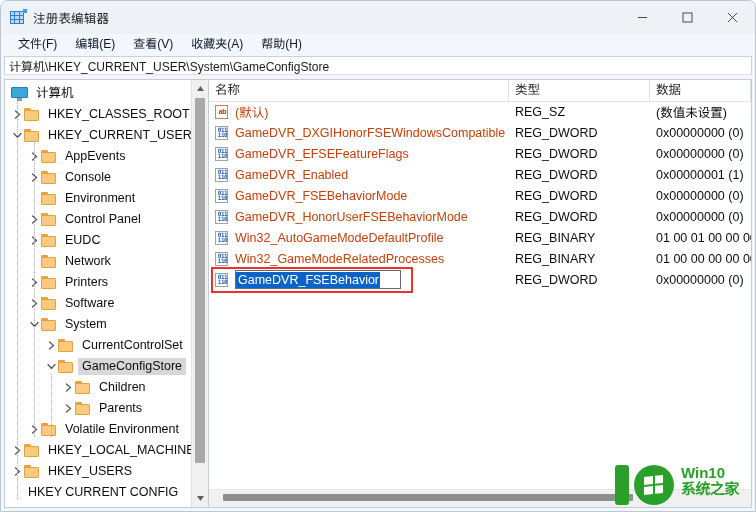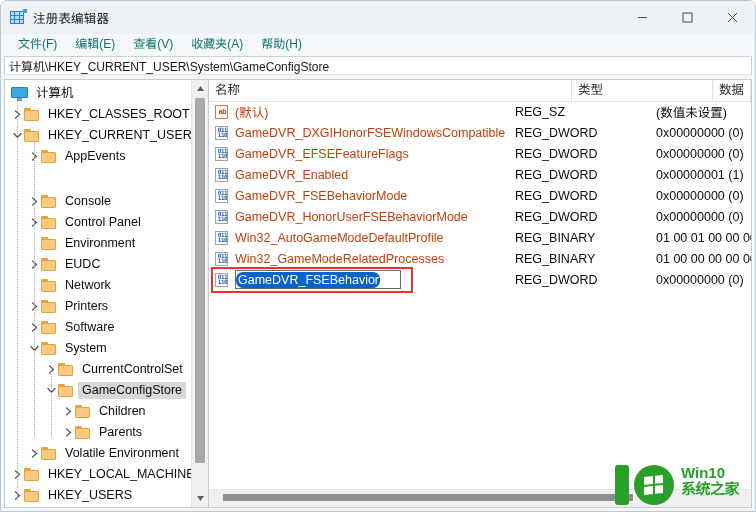--- a/index.html
+++ b/index.html
@@ -46,21 +46,21 @@
     width:45px;height:32px;display:flex;align-items:center;justify-content:center;
     color:#4a4a4a;
   }
   .winbtn svg{display:block;}
   
   .menubar{
     height:21px;display:flex;align-items:center;
     background:#f3f6fa;padding-left:8px;
   }
   .menuitem{
-    padding:1px 9px;font-size:12px;color:#0f766e;line-height:17px;white-space:nowrap;
+    padding:1px 9px;font-size:12px;color:#0f172a;line-height:17px;white-space:nowrap;
   }
   
   .addrbar{
     height:19px;margin:1px 3px 0 3px;
     background:#ffffff;border:1px solid #c8d2dc;border-bottom-color:#dbe2e9;
     display:flex;align-items:center;
     box-sizing:border-box;
   }
   .addrbar .path{
     font-size:12px;color:#1a1a1a;padding-left:4px;white-space:nowrap;overflow:hidden;
@@ -128,21 +128,21 @@
   .listpane{
     flex:1;position:relative;background:#fff;overflow:hidden;
   }
   .lheader{
     height:21px;display:flex;background:#fff;border-bottom:1px solid #e3e3e3;
   }
   .lheader .col{
     font-size:12.5px;color:#2b2b2b;line-height:21px;padding-left:6px;
     border-right:1px solid #e0e0e0;box-sizing:border-box;overflow:hidden;white-space:nowrap;
   }
-  .c-name{width:363px;flex:none;}
+  .c-name{width:300px;flex:none;}
   .c-type{width:141px;flex:none;}
   .c-data{flex:1;}
   .lrows{position:absolute;left:0;right:0;top:21px;bottom:17px;overflow:hidden;}
   .lrow{height:21px;display:flex;align-items:center;white-space:nowrap;}
   .cell-name{width:300px;flex:none;display:flex;align-items:center;padding-left:6px;box-sizing:border-box;overflow:hidden;}
   .cell-type{width:141px;flex:none;padding-left:6px;box-sizing:border-box;font-size:12.5px;color:#0c0c0c;overflow:hidden;}
   .cell-data{flex:1;padding-left:6px;box-sizing:border-box;font-size:12.5px;color:#0c0c0c;overflow:hidden;}
   .vicon{width:15px;height:14px;flex:none;margin-right:5px;position:relative;}
   .vicon .page{
     position:absolute;left:0;top:0;width:13px;height:14px;background:#fff;border:1px solid #9aa4ad;box-sizing:border-box;
@@ -155,21 +155,21 @@
   }
   .vicon.str .txt{color:#c42b1c;font-weight:bold;font-size:7px;line-height:12px;font-family:"Liberation Sans",sans-serif;}
   .vicon.bin .txt{color:#2a5fa8;font-weight:bold;}
   .rname{font-size:12.5px;color:#c2410c;}
   
   .editwrap{
     position:relative;display:inline-flex;align-items:center;height:17px;
     border:1px solid #6a6a6a;background:#fff;padding:0 0 0 0;
   }
   .editwrap .sel{
-    background:#0a64c8;color:#fff;font-size:12.5px;padding:0 1px 0 2px;line-height:16px;border-radius:7px;
+    background:#0a64c8;color:#fff;font-size:12.5px;padding:0 1px 0 2px;line-height:16px;
   }
   .editwrap .caretpad{width:20px;height:16px;background:#fff;}
   .redbox{
     position:absolute;border:2px solid #e8332a;box-sizing:border-box;
     pointer-events:none;
   }
   
   .hscroll{
     position:absolute;left:0;right:0;bottom:0;height:17px;background:#f0f0f0;border-top:1px solid #e6e6e6;
   }
@@ -290,51 +290,51 @@
               <svg width="9" height="9" viewBox="0 0 9 9">
                 <path d="M2.5 1 L6.5 4.5 L2.5 8" fill="none" stroke="currentColor" stroke-width="1.3" stroke-linecap="round"></path>
               </svg>
             </div>
             <div class="folder">
               <div class="tab"></div>
               <div class="bd"></div>
             </div>
             <div class="lbl">AppEvents</div>
           </div>
-          <div class="node" style="padding-left: 23px; margin-top: 24px;">
+          <div class="node" style="padding-left: 23px;">
             <div class="chev">
               <svg width="9" height="9" viewBox="0 0 9 9">
                 <path d="M2.5 1 L6.5 4.5 L2.5 8" fill="none" stroke="currentColor" stroke-width="1.3" stroke-linecap="round"></path>
               </svg>
             </div>
             <div class="folder">
               <div class="tab"></div>
               <div class="bd"></div>
             </div>
             <div class="lbl">Console</div>
           </div>
           <div class="node" style="padding-left: 23px;">
+            <div class="chev empty"></div>
+            <div class="folder">
+              <div class="tab"></div>
+              <div class="bd"></div>
+            </div>
+            <div class="lbl">Environment</div>
+          </div>
+          <div class="node" style="padding-left: 23px;">
             <div class="chev">
               <svg width="9" height="9" viewBox="0 0 9 9">
                 <path d="M2.5 1 L6.5 4.5 L2.5 8" fill="none" stroke="currentColor" stroke-width="1.3" stroke-linecap="round"></path>
               </svg>
             </div>
             <div class="folder">
               <div class="tab"></div>
               <div class="bd"></div>
             </div>
             <div class="lbl">Control Panel</div>
-          </div>
-          <div class="node" style="padding-left: 23px;">
-            <div class="chev empty"></div>
-            <div class="folder">
-              <div class="tab"></div>
-              <div class="bd"></div>
-            </div>
-            <div class="lbl">Environment</div>
           </div>
           <div class="node" style="padding-left: 23px;">
             <div class="chev">
               <svg width="9" height="9" viewBox="0 0 9 9">
                 <path d="M2.5 1 L6.5 4.5 L2.5 8" fill="none" stroke="currentColor" stroke-width="1.3" stroke-linecap="round"></path>
               </svg>
             </div>
             <div class="folder">
               <div class="tab"></div>
               <div class="bd"></div>

